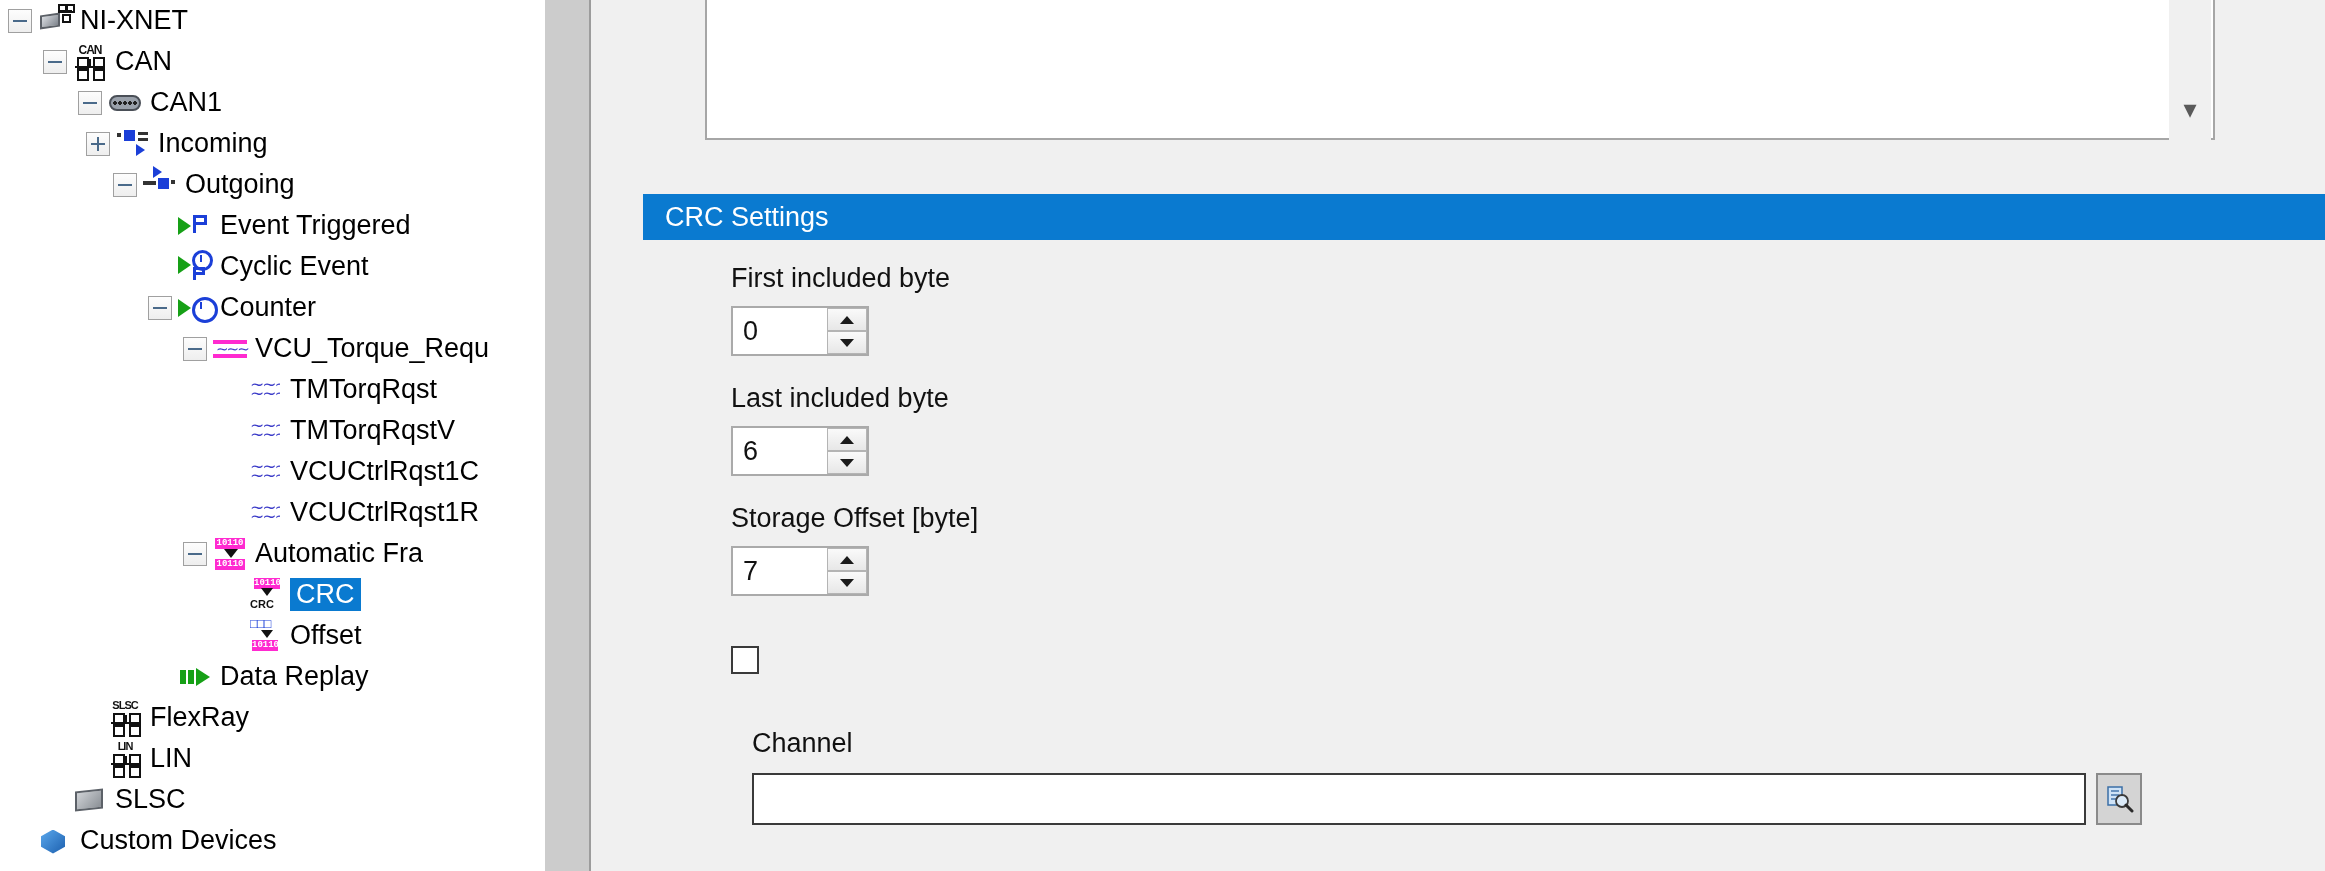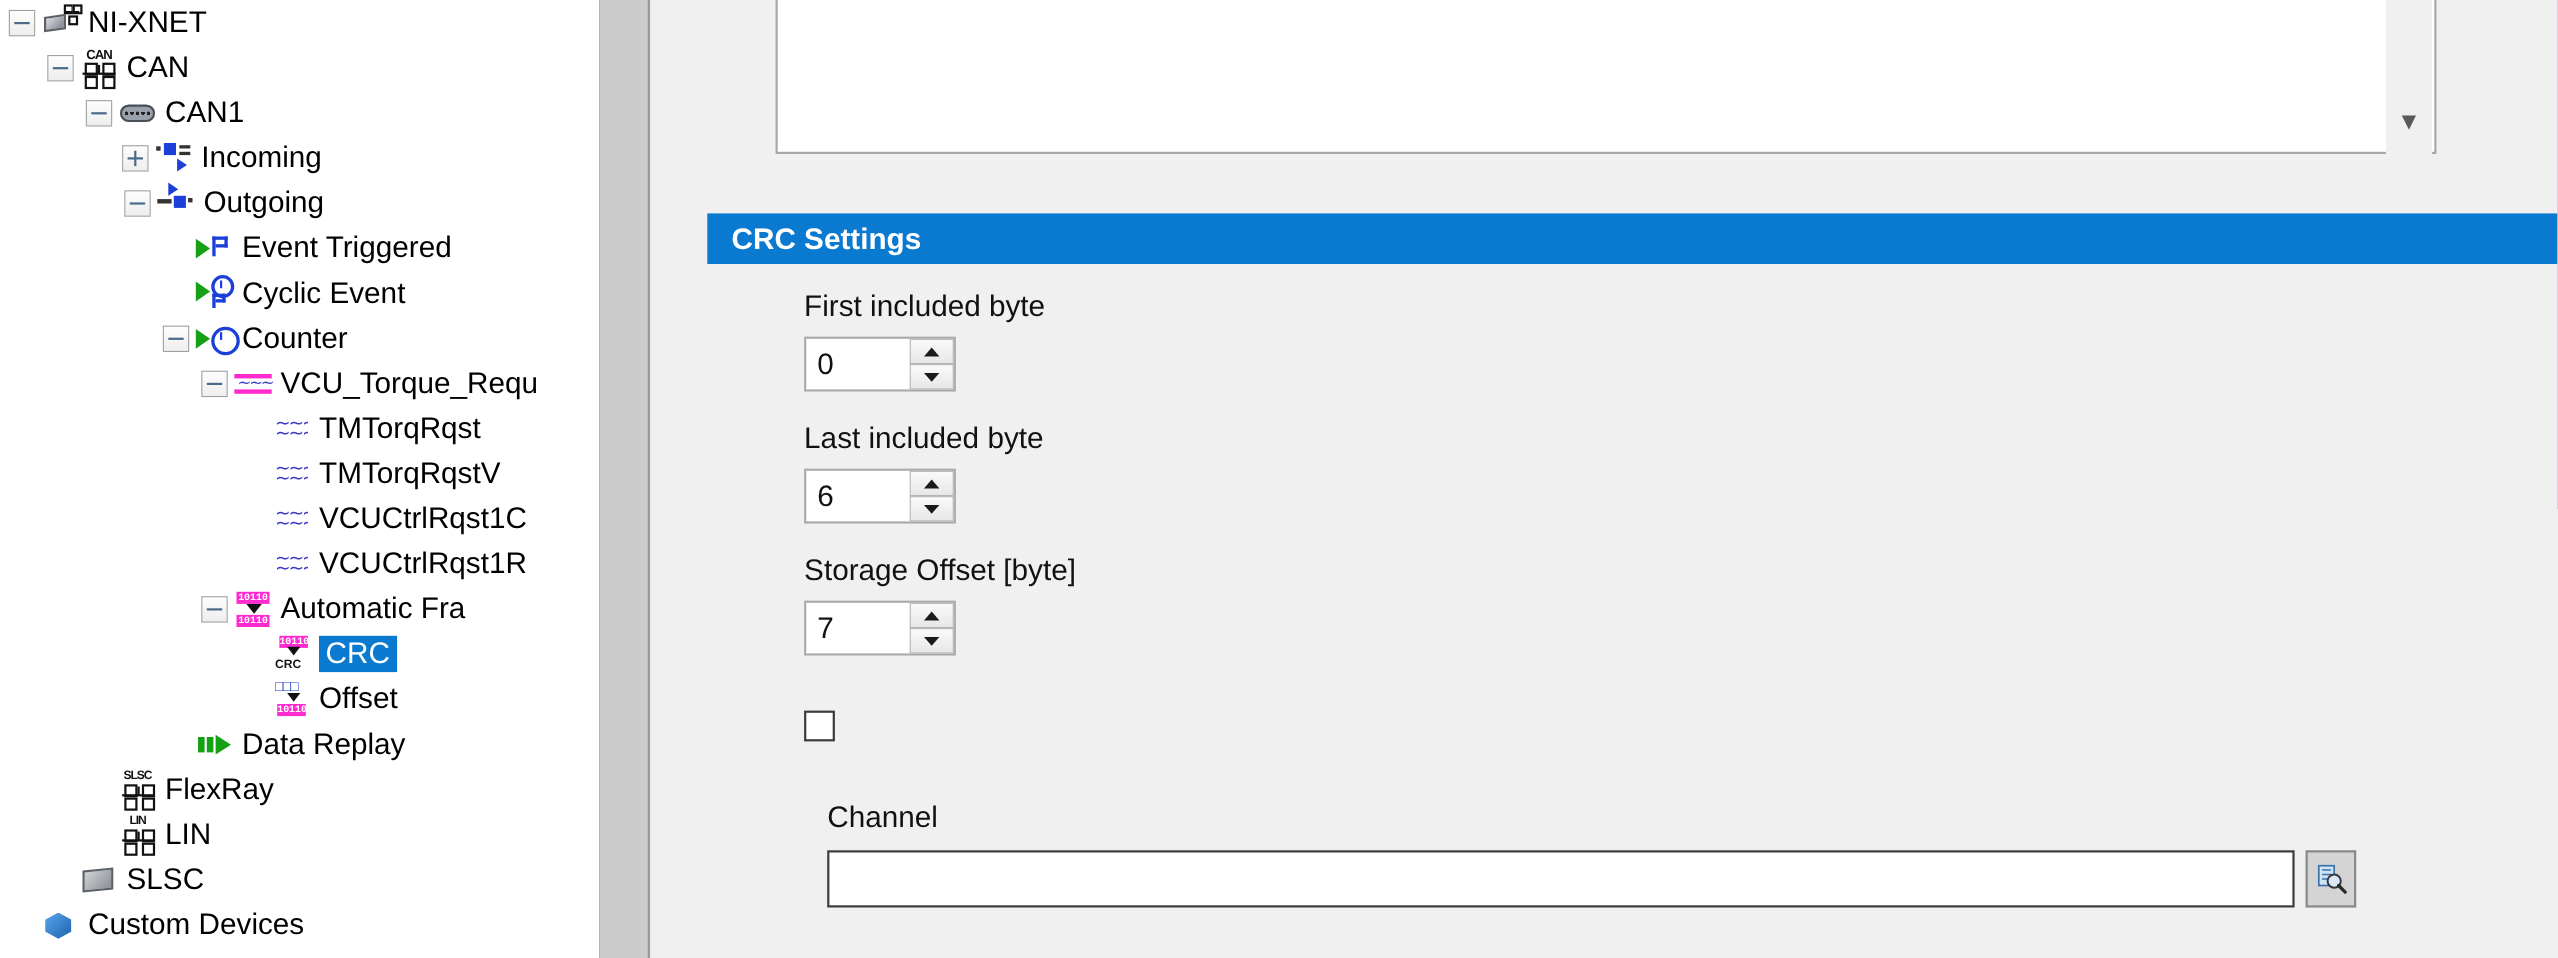--- a/index.html
+++ b/index.html
@@ -5,21 +5,21 @@
   html, body {
     margin: 0; padding: 0;
     width: 2325px; height: 871px;
     overflow: hidden;
     background: #ffffff;
     font-family: "Liberation Sans", sans-serif;
   }
   #root {
     position: relative;
     width: 2325px; height: 871px;
-    background: #701a75;
+    background: #f9a8d4;
   }
 
   
   #tree-panel {
     position: absolute;
     left: 0; top: 0;
     width: 545px; height: 871px;
     background: #ffffff;
     overflow: hidden;
   }
@@ -206,21 +206,21 @@
     color: #5a5a5a; font-size: 26px; line-height: 26px;
   }
 
   #crc-header {
     position: absolute;
     left: 48px; top: 194px;
     width: 1682px; height: 46px;
     background: #0a7ad0;
     color: #ffffff;
     font-size: 27px;
-    font-weight: bold;
+    font-weight: normal;
     display: flex;
     align-items: center;
     padding-left: 22px;
     box-sizing: border-box;
   }
 
   .field-label {
     position: absolute;
     font-size: 27px;
     color: #111111;
@@ -320,21 +320,21 @@
           <span class="tlabel">CAN</span>
         </div>
         <div class="tree-row" style="padding-left: 78px;">
           <span class="twisty"></span>
           <span class="ticon">
             <span class="dsub"></span>
             <span class="dsub-pins"></span>
           </span>
           <span class="tlabel">CAN1</span>
         </div>
-        <div class="tree-row" style="padding-left: 111px;">
+        <div class="tree-row" style="padding-left: 86px;">
           <span class="twisty plus"></span>
           <span class="ticon">
             <span style="position:absolute;left:1px;top:6px;width:4px;height:4px;background:#333"></span>
             <span style="position:absolute;left:8px;top:3px;width:11px;height:11px;background:#1b3fd8"></span>
             <span style="position:absolute;left:22px;top:5px;width:10px;height:3px;background:#333"></span>
             <span style="position:absolute;left:22px;top:11px;width:10px;height:3px;background:#333"></span>
             <span style="position:absolute;left:20px;top:17px;width:0;height:0;border-left:9px solid #1b3fd8;border-top:6px solid transparent;border-bottom:6px solid transparent"></span>
           </span>
           <span class="tlabel">Incoming</span>
         </div>

